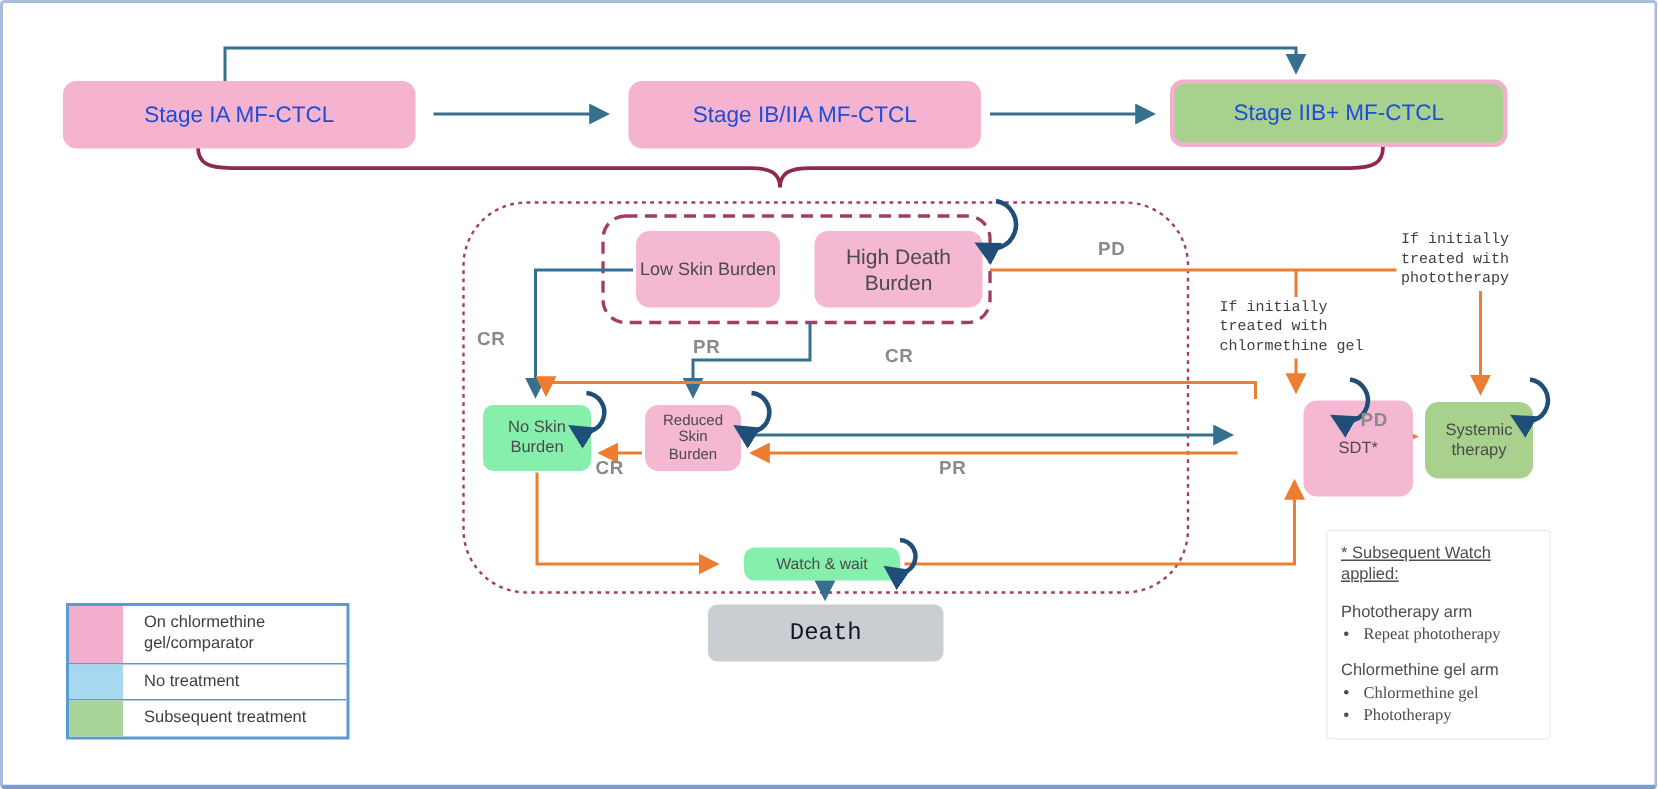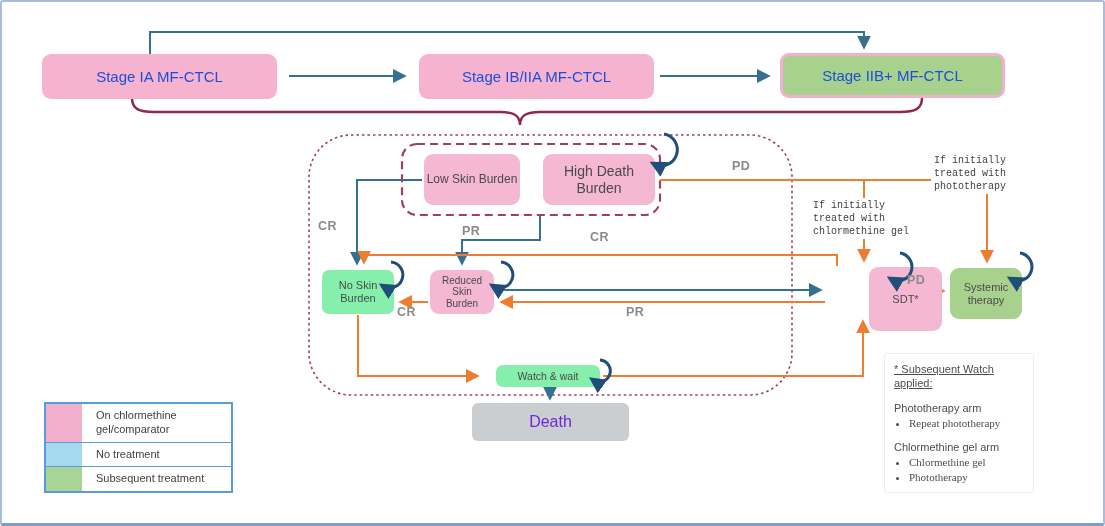--- a/index.html
+++ b/index.html
@@ -14,21 +14,21 @@
     position:absolute;display:flex;align-items:center;justify-content:center;
     text-align:center;color:#4A4A4A;box-sizing:border-box;line-height:1.15;
   }
   .stage{
     background:#F6B3D0;border-radius:9px;font-weight:normal;font-size:15px;color:#1d4ed8;
   }
   .stage.green{background:#A9D18E;border:3px solid #F3AFCE;}
   .pinkbox{background:#F5B8D2;border-radius:9px;}
   .bluebox{background:#86efac;border-radius:7px;}
   .greenbox{background:#A9D18E;border-radius:9px;}
-  .graybox{background:#CBCED1;border-radius:6px;color:#6d28d9;}
+  .graybox{background:#CBCED1;border-radius:6px;color:#0f172a;font-family:Liberation Mono, monospace;}
   .elabel{
     position:absolute;font-weight:bold;font-size:12.5px;color:#8A8A8A;letter-spacing:.5px;
   }
   .cond{
     position:absolute;background:#fff;font-size:10px;color:#3F3F3F;line-height:1.3;
     padding:1px 3px;
     font-family:Liberation Mono, monospace;
   }
   .note{
     position:absolute;left:882px;top:351px;width:150px;box-sizing:border-box;

